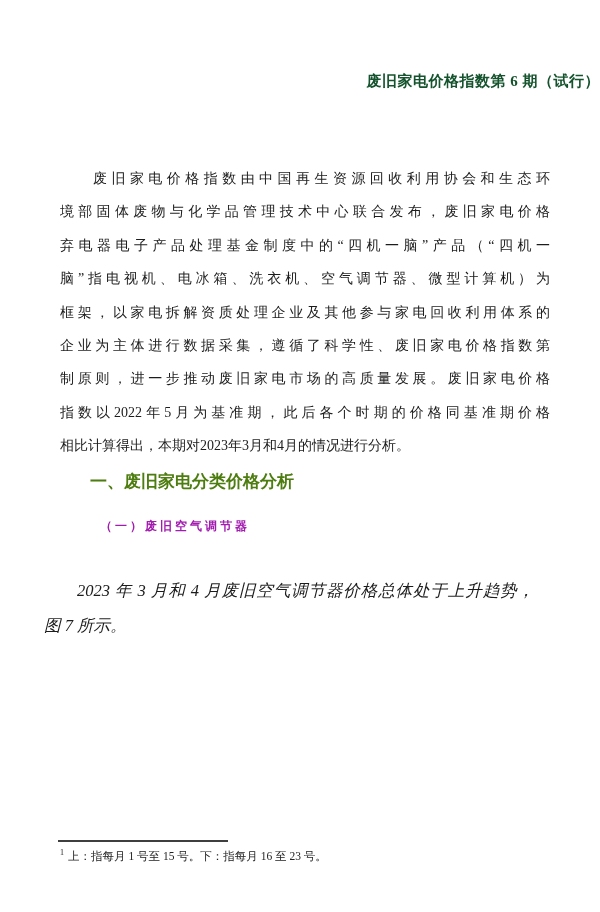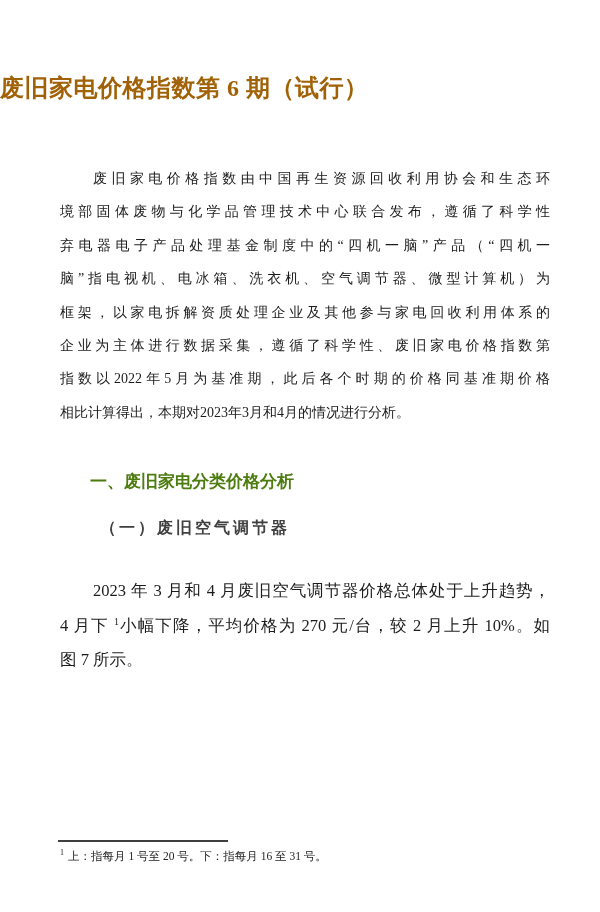--- a/index.html
+++ b/index.html
@@ -12,25 +12,25 @@
     background: #ffffff;
     color: #1c1c1c;
     font-family: "Liberation Serif", "DejaVu Serif", serif;
     overflow: hidden;
   }
   .doc-title {
     position: absolute;
     top: 72px;
     left: 0;
     width: 600px;
-    text-align: left;
-    font-size: 24px;
+    text-align: right;
+    font-size: 15px;
     font-weight: bold;
     letter-spacing: 0.5px;
-    color: #a16207;
+    color: #14532d;
   }
   .intro {
     position: absolute;
     top: 132px;
     left: 60px;
     width: 490px;
     font-size: 14px;
     line-height: 33.4px;
     margin-top: 30px;
   }
@@ -50,31 +50,32 @@
     font-size: 17px;
     font-weight: bold;
     color: #4d7c0f;
   }
   .subsection-heading {
     position: absolute;
     top: 518px;
     left: 60px;
     width: 490px;
     padding-left: 40px;
-    font-size: 16px;
+    font-size: 12px;
     letter-spacing: 3px;
-    color: #404040;
+    color: #a21caf;
   }
   .analysis {
     position: absolute;
     top: 574px;
-    left: 60px;
+    left: 44px;
     width: 490px;
     font-size: 16.5px;
     line-height: 34.5px;
+    font-style: italic;
   }
   sup.fn-ref {
     font-size: 10px;
     vertical-align: super;
     line-height: 0;
   }
   .footnote-rule {
     position: absolute;
     top: 840px;
     left: 58px;
@@ -95,38 +96,38 @@
 </style>
 </head>
 <body>
 
 <div class="doc">
 
   <h1 class="doc-title">废旧家电价格指数第 6 期（试行）</h1>
 
   <div class="intro">
     <span class="line just indent">废旧家电价格指数由中国再生资源回收利用协会和生态环</span>
-    <span class="line just">境部固体废物与化学品管理技术中心联合发布，遵循了科学性</span>
+    <span class="line just">境部固体废物与化学品管理技术中心联合发布，废旧家电价格</span>
     <span class="line just">弃电器电子产品处理基金制度中的“四机一脑”产品（“四机一</span>
     <span class="line just">脑”指电视机、电冰箱、洗衣机、空气调节器、微型计算机）为</span>
     <span class="line just">框架，以家电拆解资质处理企业及其他参与家电回收利用体系的</span>
     <span class="line just">企业为主体进行数据采集，遵循了科学性、废旧家电价格指数第</span>
+    <span class="line just">制原则，进一步推动废旧家电市场的高质量发展。废旧家电价格</span>
     <span class="line just">指数以2022年5月为基准期，此后各个时期的价格同基准期价格</span>
     <span class="line">相比计算得出，本期对2023年3月和4月的情况进行分析。</span>
   </div>
 
   <h2 class="section-heading">一、废旧家电分类价格分析</h2>
 
   <h3 class="subsection-heading">（一）废旧空气调节器</h3>
 
   <div class="analysis">
     <span class="line just indent">2023 年 3 月和 4 月废旧空气调节器价格总体处于上升趋势，</span>
-    <span class="line just"><span>4 月下 </span><sup class="fn-ref">1</sup><span>小幅下降，平均价格为 270 元/台，较 2 月上升 10%。如</span></span>
     <span class="line">图 7 所示。</span>
   </div>
 
   <div class="footnote-rule"></div>
 
   <div class="footnote">
-    <sup class="fn-ref">1</sup><span>上：指每月 1 号至 20 号。下：指每月 16 至 31 号。</span>
+    <sup class="fn-ref">1</sup><span>上：指每月 1 号至 15 号。下：指每月 16 至 23 号。</span>
   </div>
 
 </div>
 
 </body></html>

